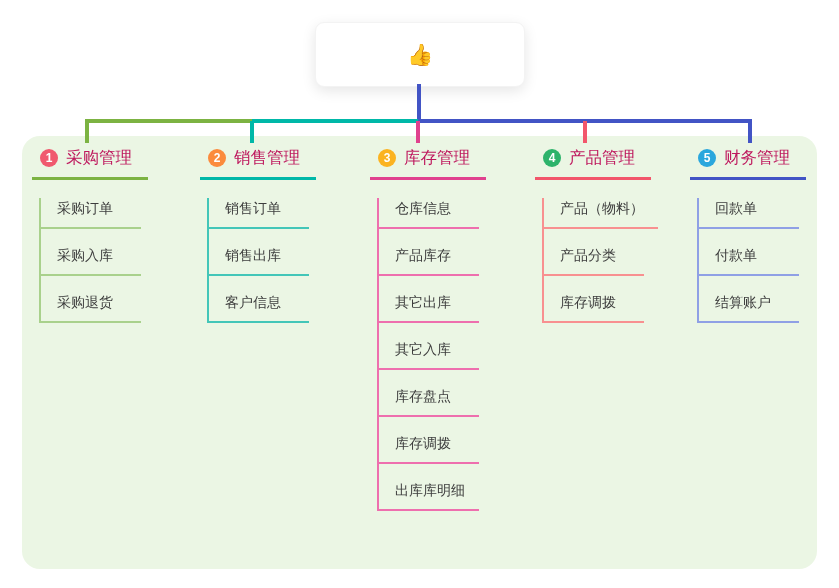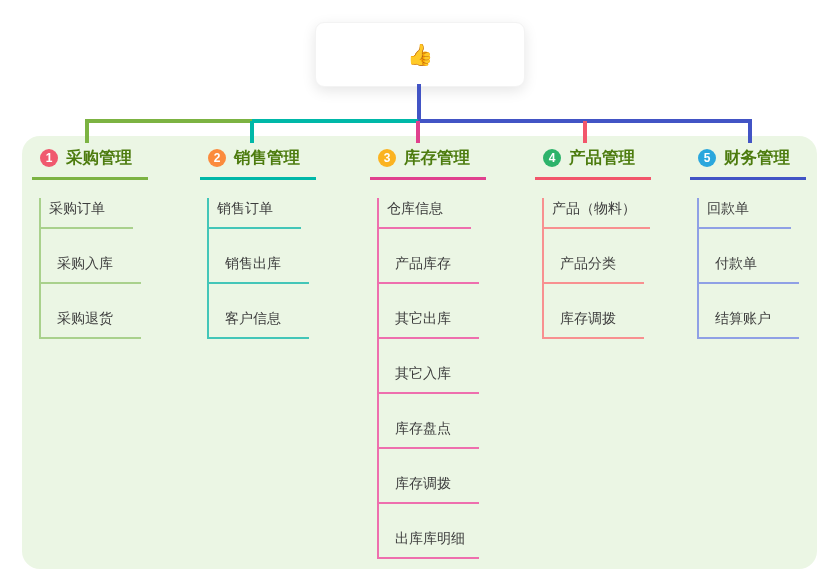--- a/index.html
+++ b/index.html
@@ -18,28 +18,28 @@
 
   .line { position:absolute; }
 
   .branch { position:absolute; top:147px; }
   .branch-head { display:flex; align-items:center; gap:8px;
                  padding:0 16px 8px 8px; min-width:112px; width:fit-content;
                  border-bottom:3px solid var(--main); box-sizing:border-box; }
   .badge { width:18px; height:18px; border-radius:50%; background:var(--badge);
            color:#ffffff; font-size:12px; font-weight:bold; line-height:18px;
            display:flex; align-items:center; justify-content:center; flex:0 0 18px; }
-  .branch-title { font-size:16.5px; font-weight:700; color:#4d7c0f; white-space:nowrap; }
+  .branch-title { font-size:16.5px; font-weight:400; color:#be185d; white-space:nowrap; }
 
   .children { list-style:none; margin:0 0 0 7px; padding:0;
               border-left:2px solid var(--light); width:fit-content; }
-  .child { margin-top:24px; padding:0 14px 9px 16px; line-height:20px;
+  .child { margin-top:16px; padding:0 14px 9px 16px; line-height:20px;
            border-bottom:2px solid var(--light); font-size:14px; color:#3d3d3d;
            white-space:nowrap; width:fit-content; min-width:70px; }
-  .child:first-child { margin-top:18px;padding-left:8px; }
+  .child:first-child { margin-top:18px; }
 </style>
 </head>
 <body>
 
 <div class="canvas">
 
   <div class="panel"></div>
 
   <div class="root-node">
     <span class="root-emoji">👍</span>

